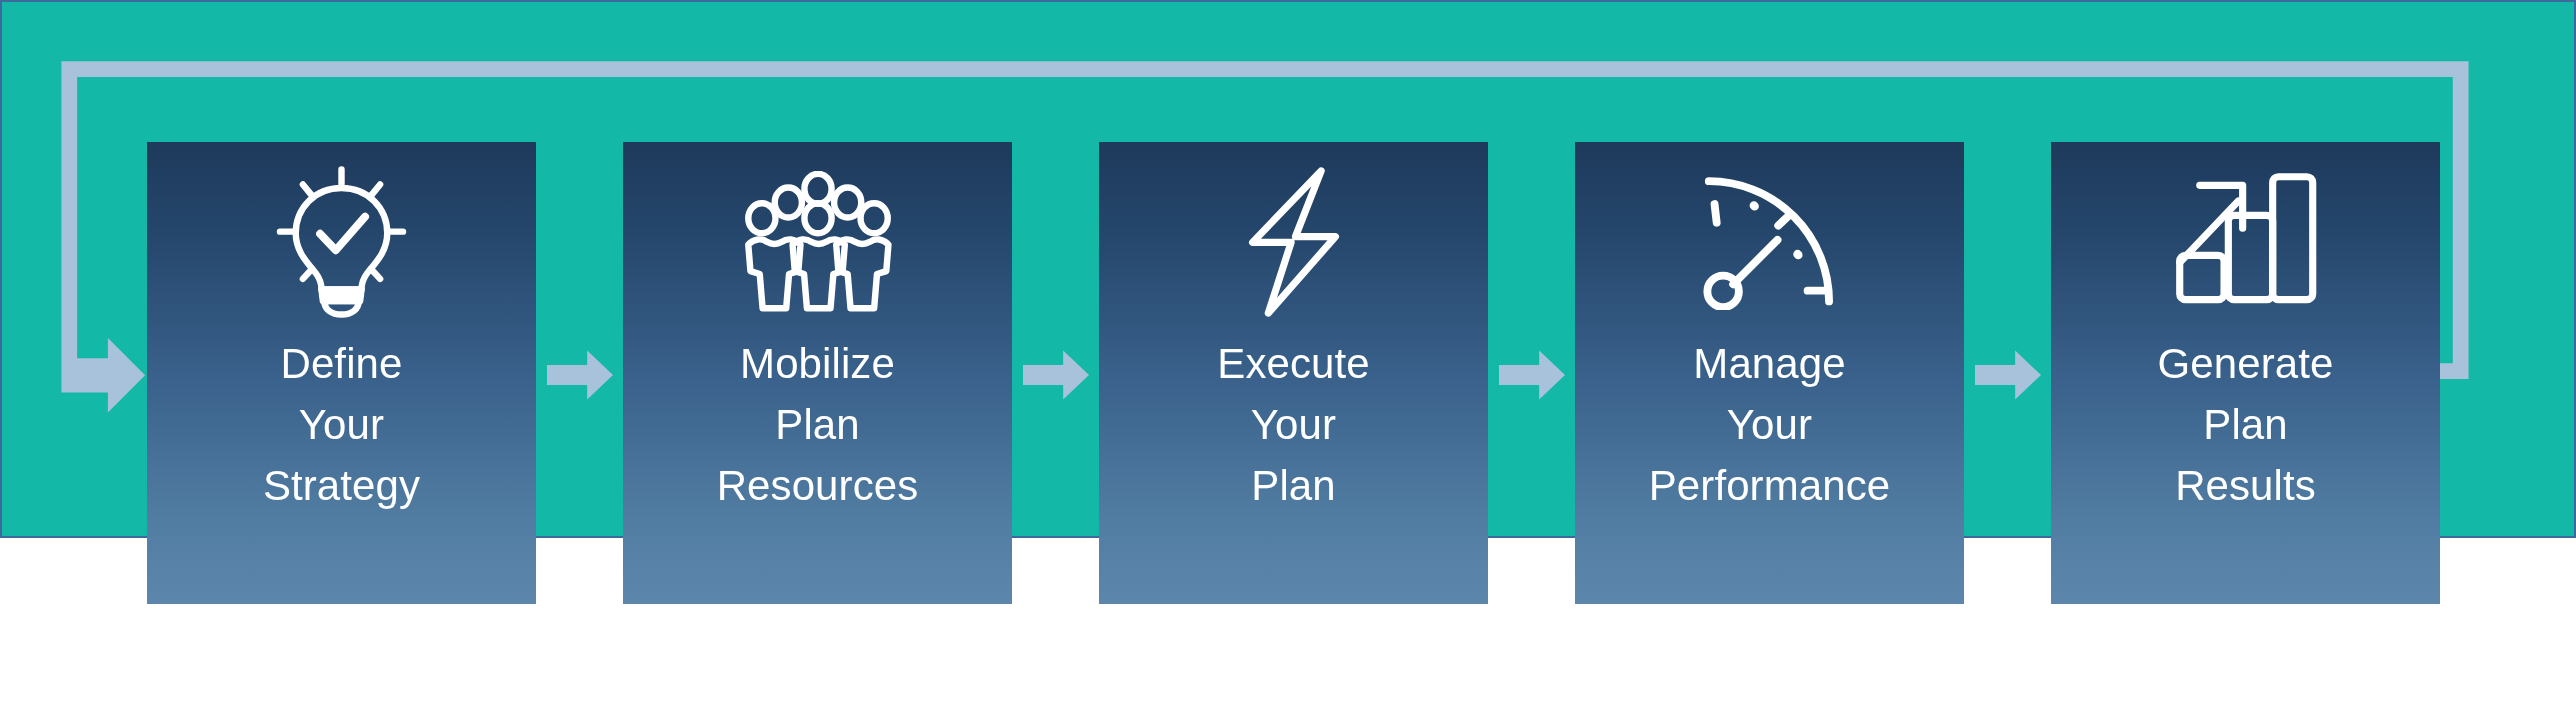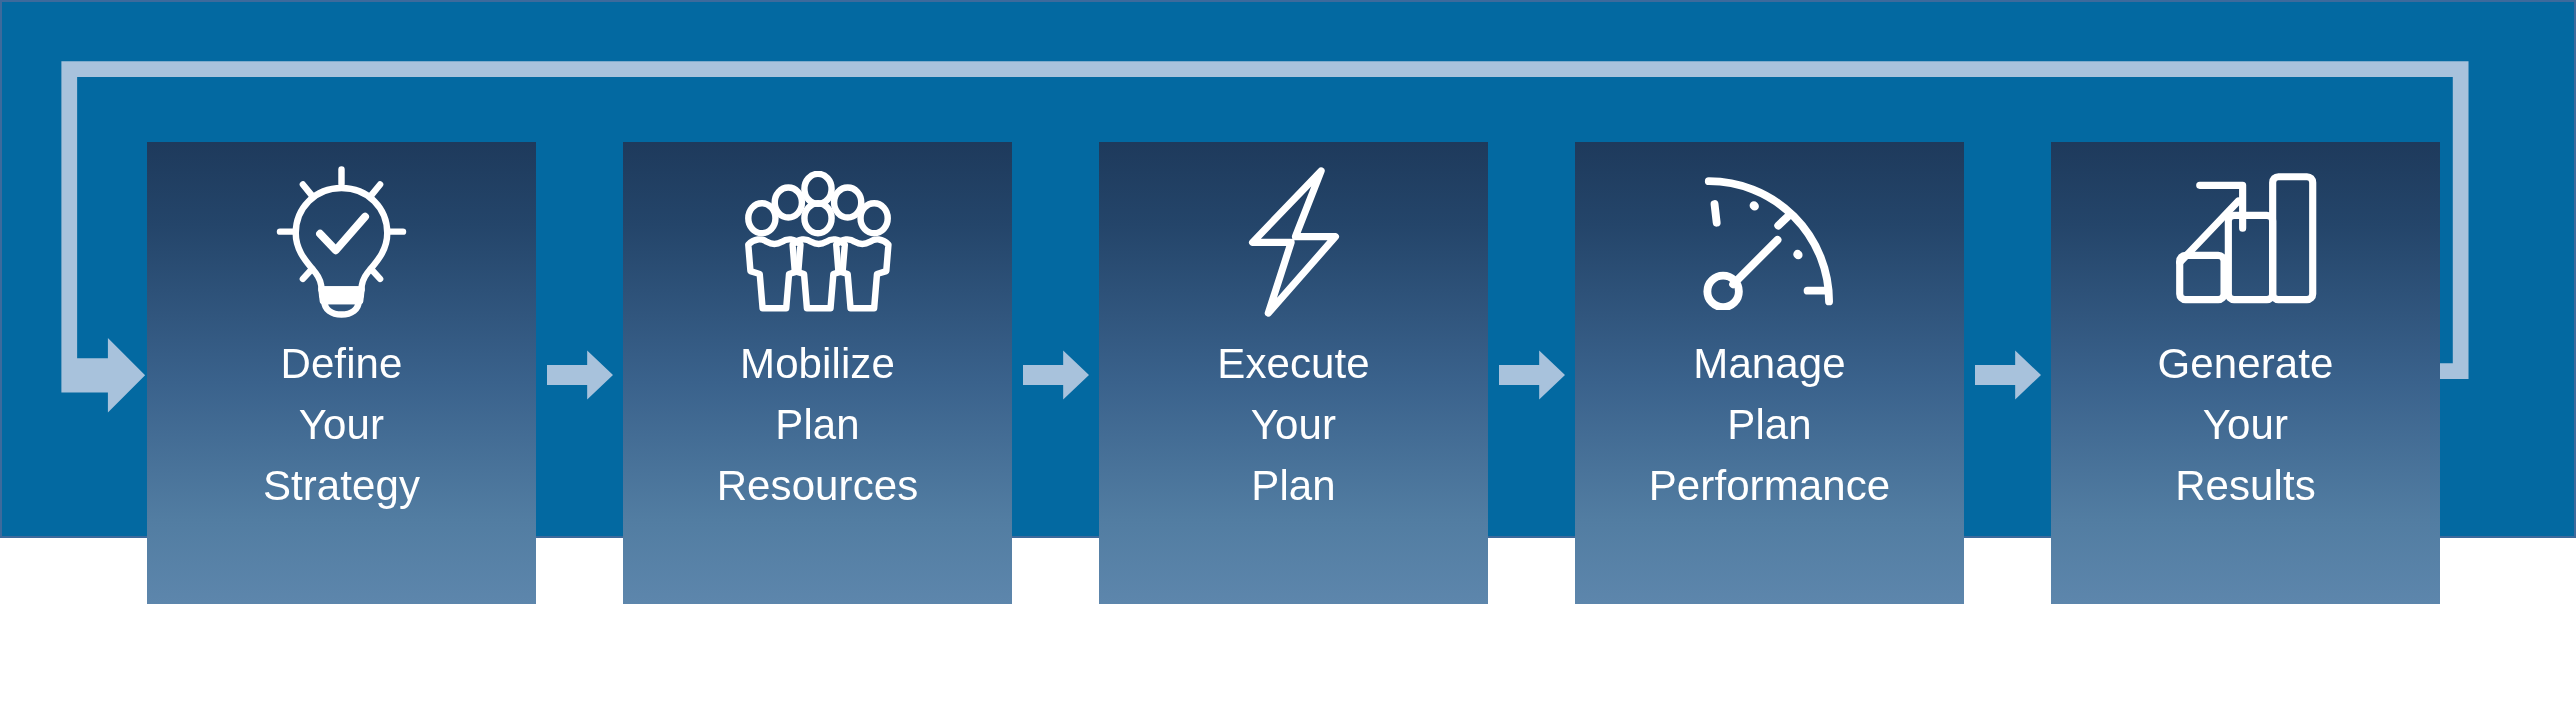--- a/index.html
+++ b/index.html
@@ -13,21 +13,21 @@
     font-family: "Liberation Sans", sans-serif;
     overflow: hidden;
   }
 
   #canvas {
     position: relative;
     width: 2576px;
     height: 538px;
     box-sizing: border-box;
     border: 2.9px solid #3d6a9c;
-    background: #0369a1;
+    background: #14b8a6;
   }
 
   
   .loop-svg {
     position: absolute;
     left: 0;
     top: 0;
     width: 2576px;
     height: 708px;
     pointer-events: none;
@@ -233,21 +233,21 @@
           <line x1="119" y1="72" x2="136" y2="56" stroke-width="11"></line>
           <line x1="146" y1="112" x2="147" y2="113" stroke-width="12"></line>
           <line x1="160" y1="163" x2="185" y2="163" stroke-width="11"></line>
 
           <line x1="56" y1="154" x2="118" y2="92" stroke-width="11"></line>
 
           <circle cx="42" cy="164" r="22" stroke-width="11"></circle>
         </svg>
       </div>
       <div class="card-label">Manage
-Plan
+Your
 Performance</div>
     </div>
 
     <div class="connector">
       <svg width="66" height="52" viewBox="0 0 92 72">
         <path d="M 0 22 L 56 22 L 56 2 L 92 36 L 56 70 L 56 50 L 0 50 Z" fill="#a8c2dc"></path>
       </svg>
     </div>
 
     <div class="step-card">
@@ -256,19 +256,19 @@
 
           <polyline points="8,128 90,42"></polyline>
           <polyline points="36,20 96,20 96,80" stroke-linejoin="round"></polyline>
 
           <rect x="8" y="118" rx="8" ry="8" width="62" height="62"></rect>
           <rect x="76" y="62" rx="8" ry="8" width="62" height="118"></rect>
           <rect x="138" y="8" rx="8" ry="8" width="56" height="172"></rect>
         </svg>
       </div>
       <div class="card-label">Generate
-Your
+Plan
 Results</div>
     </div>
 
   </div>
 </div>
 
 
 </body></html>

